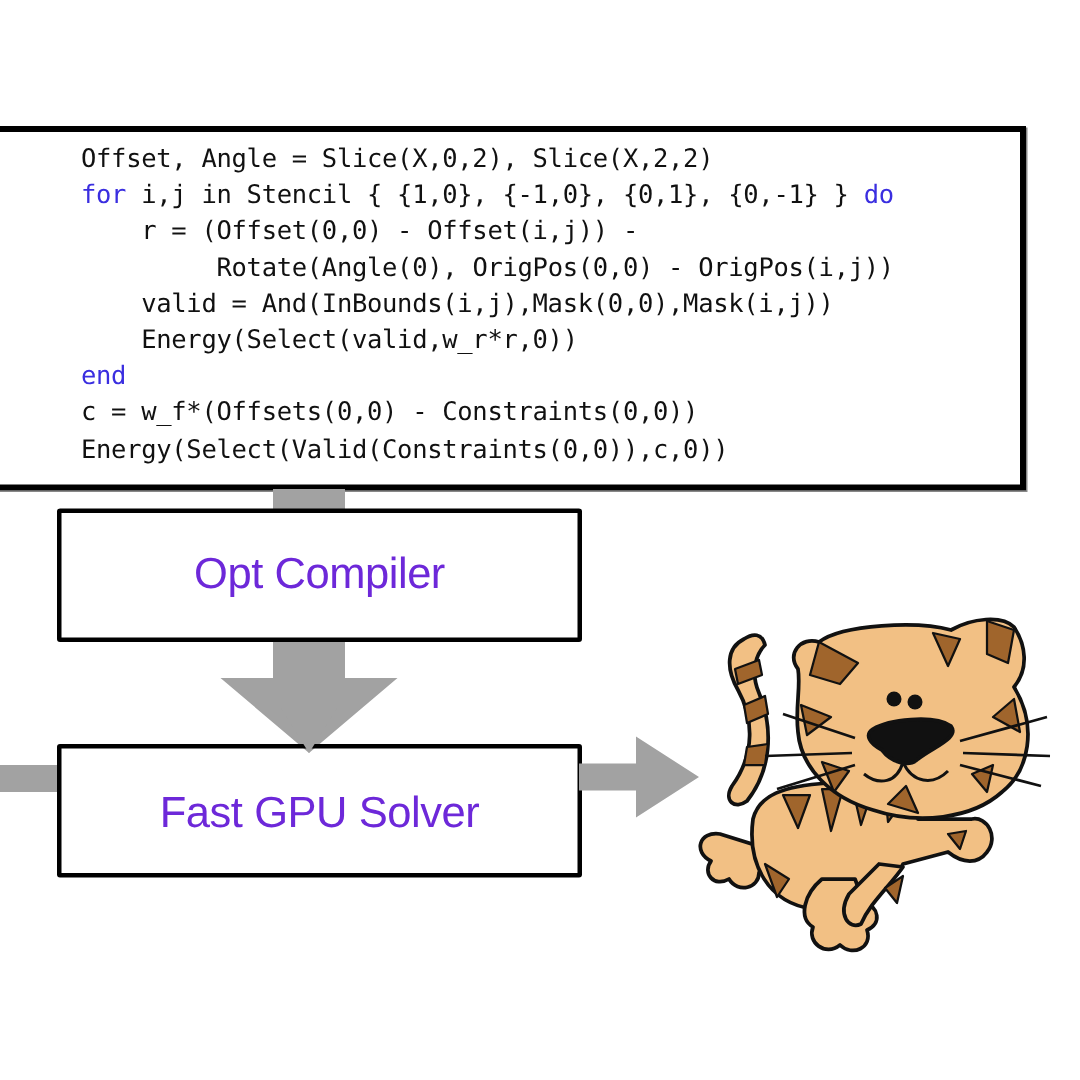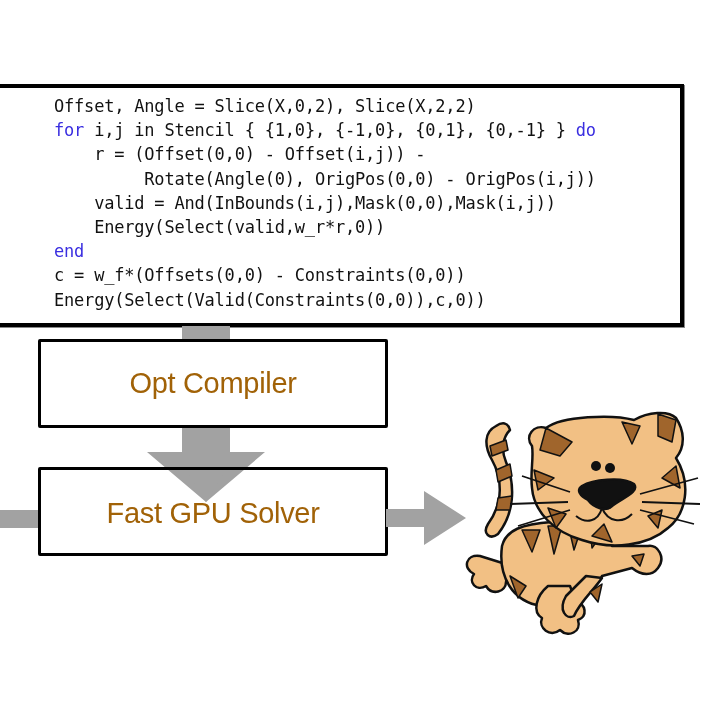--- a/index.html
+++ b/index.html
@@ -14,21 +14,21 @@
     font-family:"DejaVu Sans Mono", "Liberation Mono", monospace;
     font-size:17px; line-height:24.2px; color:#111; white-space:pre;
     letter-spacing:-0.2px;
   }
   .kw { color:#3a2ee0; }
   .gray { background:#a2a2a2; position:absolute; }
   .box {
     position:absolute; left:38px; width:344px; height:83px;
     border:3.5px solid #000; background:#fff; border-radius:2px;
     display:flex; align-items:center; justify-content:center;
-    font-family:"Liberation Sans", sans-serif; color:#a16207;
+    font-family:"Liberation Sans", sans-serif; color:#6d28d9;
   }
   .box span { font-size:29px; letter-spacing:-0.3px; }
   svg { position:absolute; }
 </style>
 </head>
 <body>
 
 <div class="code-box">
   <pre class="code"><span><span>Offset, Angle = Slice(X,0,2), Slice(X,2,2)</span></span>
 <span><span class="kw">for</span><span> i,j in Stencil { {1,0}, {-1,0}, {0,1}, {0,-1} } </span><span class="kw">do</span></span>
@@ -44,21 +44,21 @@
 <div class="gray" style="left:182px; top:326px; width:48px; height:14px;"></div>
 
 <div class="box" style="top:339px;">
   <span>Opt Compiler</span>
 </div>
 
 <svg width="130" height="80" style="left:143px; top:428px;" viewBox="0 0 130 80">
   <polygon points="39,0 87,0 87,24 122,24 63,74 4,24 39,24" fill="#a2a2a2"></polygon>
 </svg>
 
-<div class="box" style="top:467px; background:transparent;">
+<div class="box" style="top:496px; background:transparent;">
   <span style="position:relative; top:2px;">Fast GPU Solver</span>
 </div>
 
 <svg width="130" height="40" style="left:143px; top:470px;" viewBox="0 0 130 40">
   <polygon points="43,0 83,0 63,32" fill="#a2a2a2"></polygon>
 </svg>
 
 <div class="gray" style="left:0; top:510px; width:38px; height:18px;"></div>
 
 <svg width="84" height="60" style="left:386px; top:489px;" viewBox="0 0 84 60">

